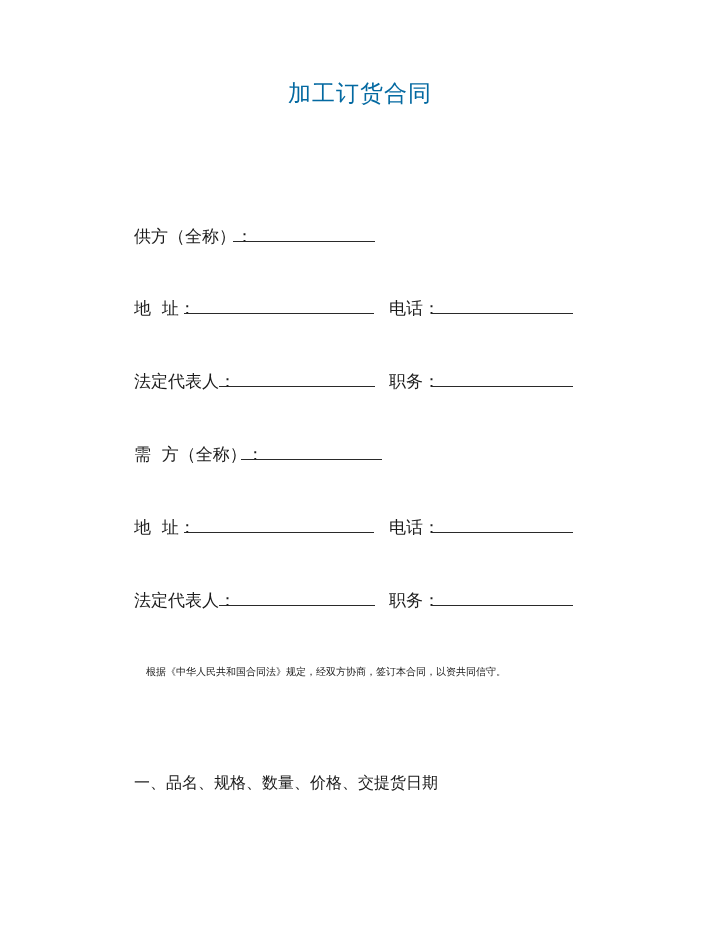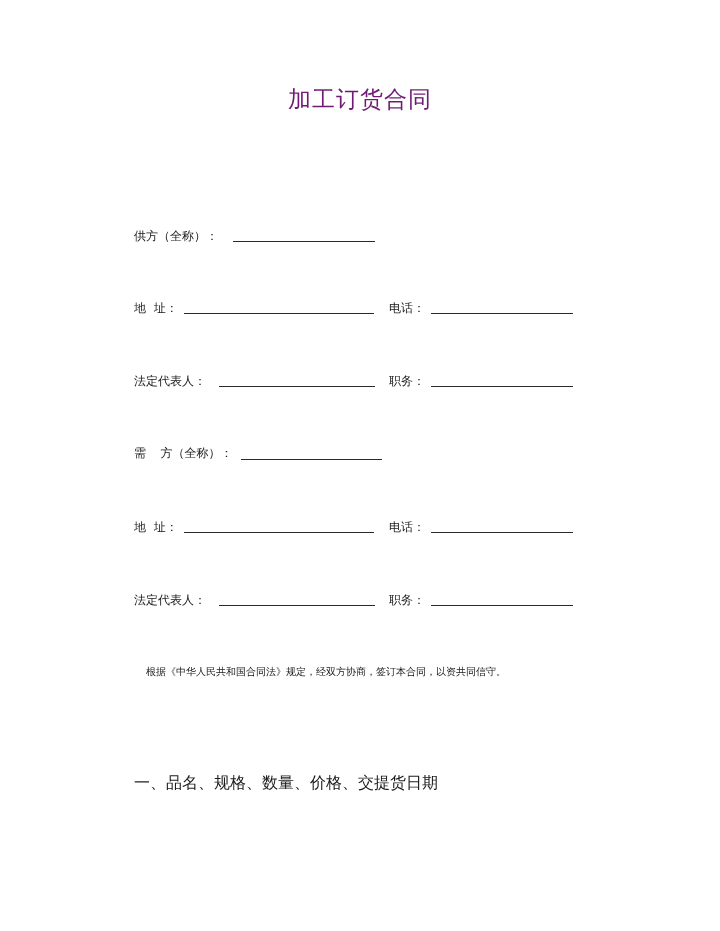--- a/index.html
+++ b/index.html
@@ -12,39 +12,39 @@
       height: 931px;
       position: relative;
       overflow: hidden;
       color: #1a1a1a;
       font-family: "DejaVu Sans", "Liberation Sans", sans-serif;
     }
     .title {
       position: absolute;
       left: 0;
       width: 720px;
-      top: 84px;
+      top: 78px;
       text-align: center;
       font-family: "DejaVu Serif", "Liberation Serif", serif;
       font-size: 23px;
       letter-spacing: 1px;
-      color: #701a75;
+      color: #0369a1;
     }
     .row {
       position: absolute;
       left: 134px;
       font-size: 13px;
       height: 20px;
       line-height: 20px;
       white-space: nowrap;
     }
     .label {
       position: absolute;
       top: 0;
-      font-size: 12px;
+      font-size: 17px;
       line-height: 20px;
     }
     .blank {
       position: absolute;
       top: 15px;
       height: 0;
       border-bottom: 1px solid #2a2a2a;
     }
     .para {
       position: absolute;
@@ -81,21 +81,21 @@
   </div>
 
   <div class="row" style="top:371px;">
     <span class="label" style="left:0;">法定代表人：</span>
     <span class="blank" style="left:85px; width:156px;"></span>
     <span class="label" style="left:255px;">职务：</span>
     <span class="blank" style="left:297px; width:142px;"></span>
   </div>
 
   <div class="row" style="top:444px;">
-    <span class="label" style="left:0; white-space:pre;font-family:Liberation Mono, monospace;">需  方（全称）：</span>
+    <span class="label" style="left:0; white-space:pre;">需  方（全称）：</span>
     <span class="blank" style="left:107px; width:141px;"></span>
   </div>
 
   <div class="row" style="top:517px;">
     <span class="label" style="left:0; white-space:pre;">地  址：</span>
     <span class="blank" style="left:50px; width:190px;"></span>
     <span class="label" style="left:255px;">电话：</span>
     <span class="blank" style="left:297px; width:142px;"></span>
   </div>
 

